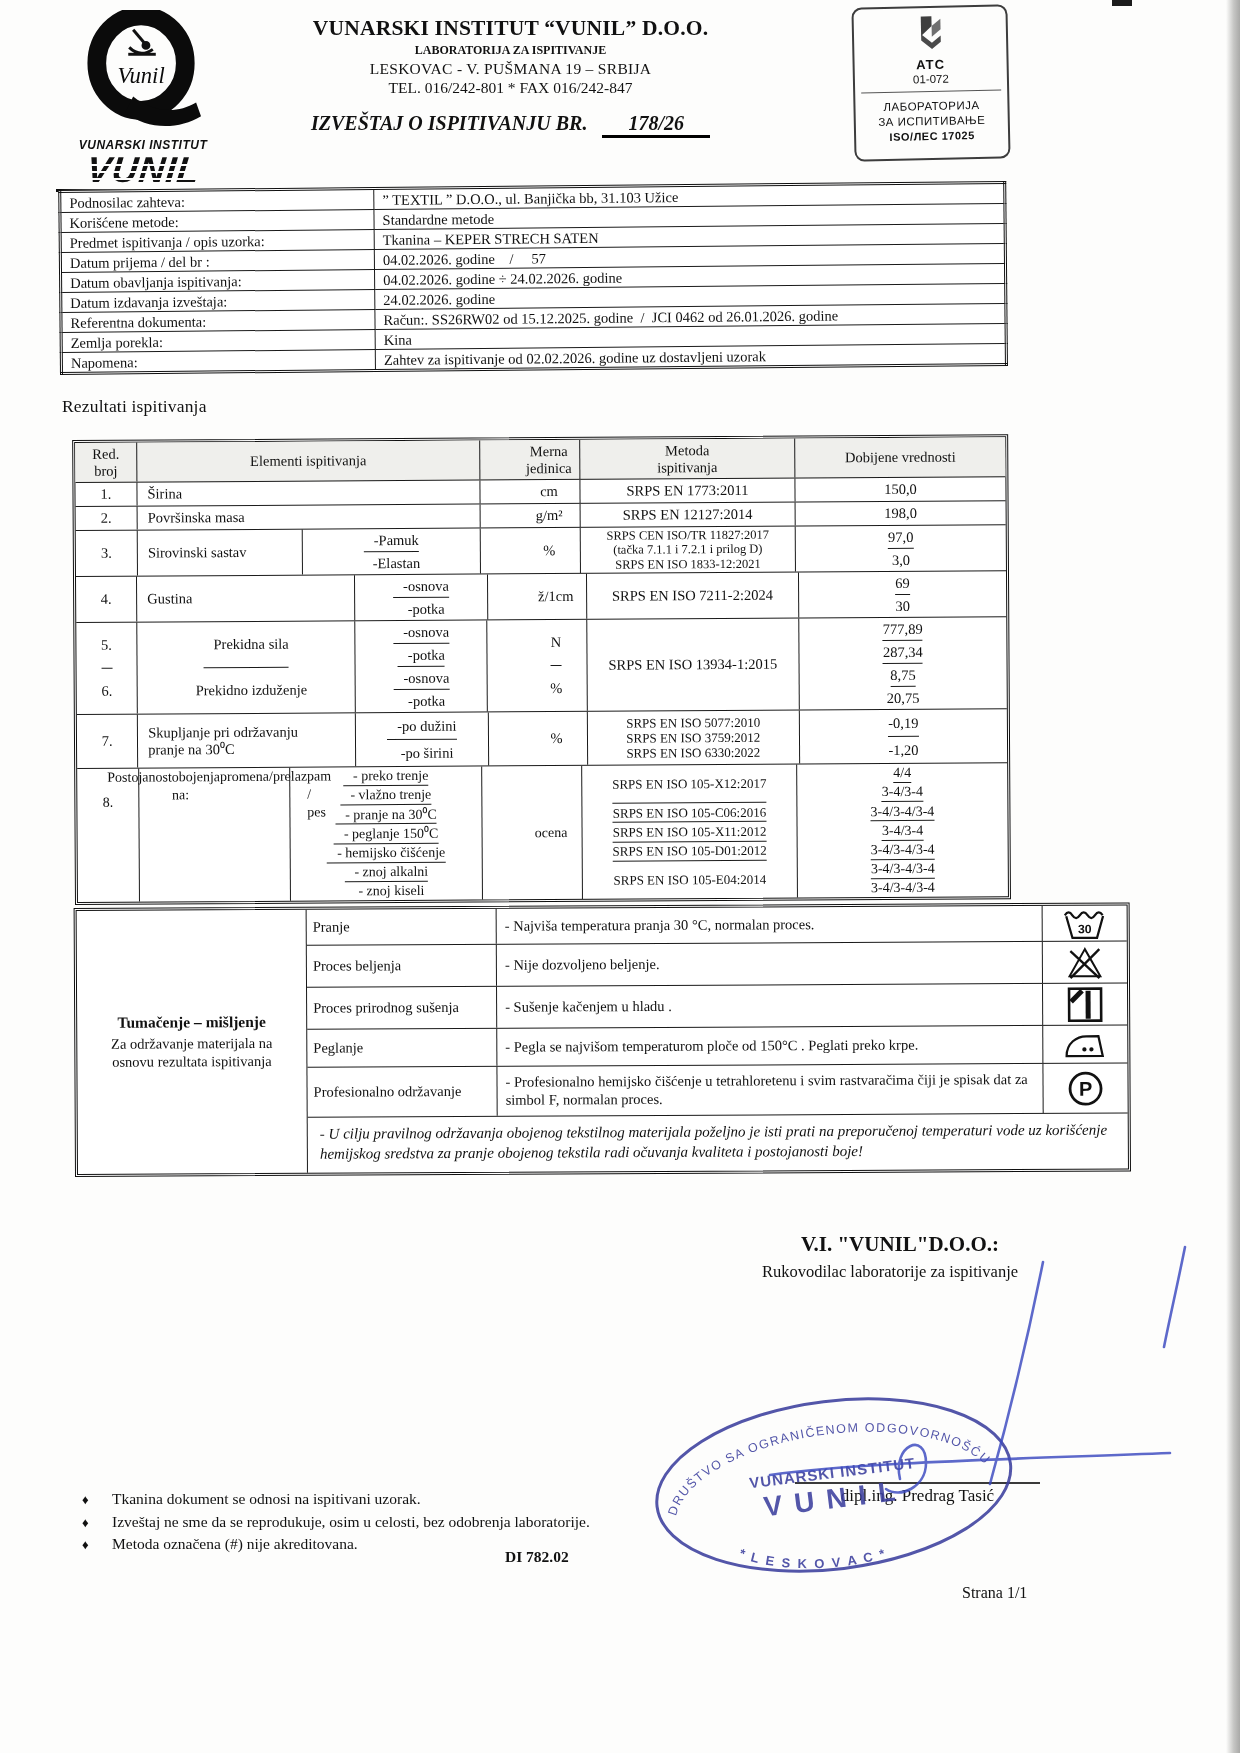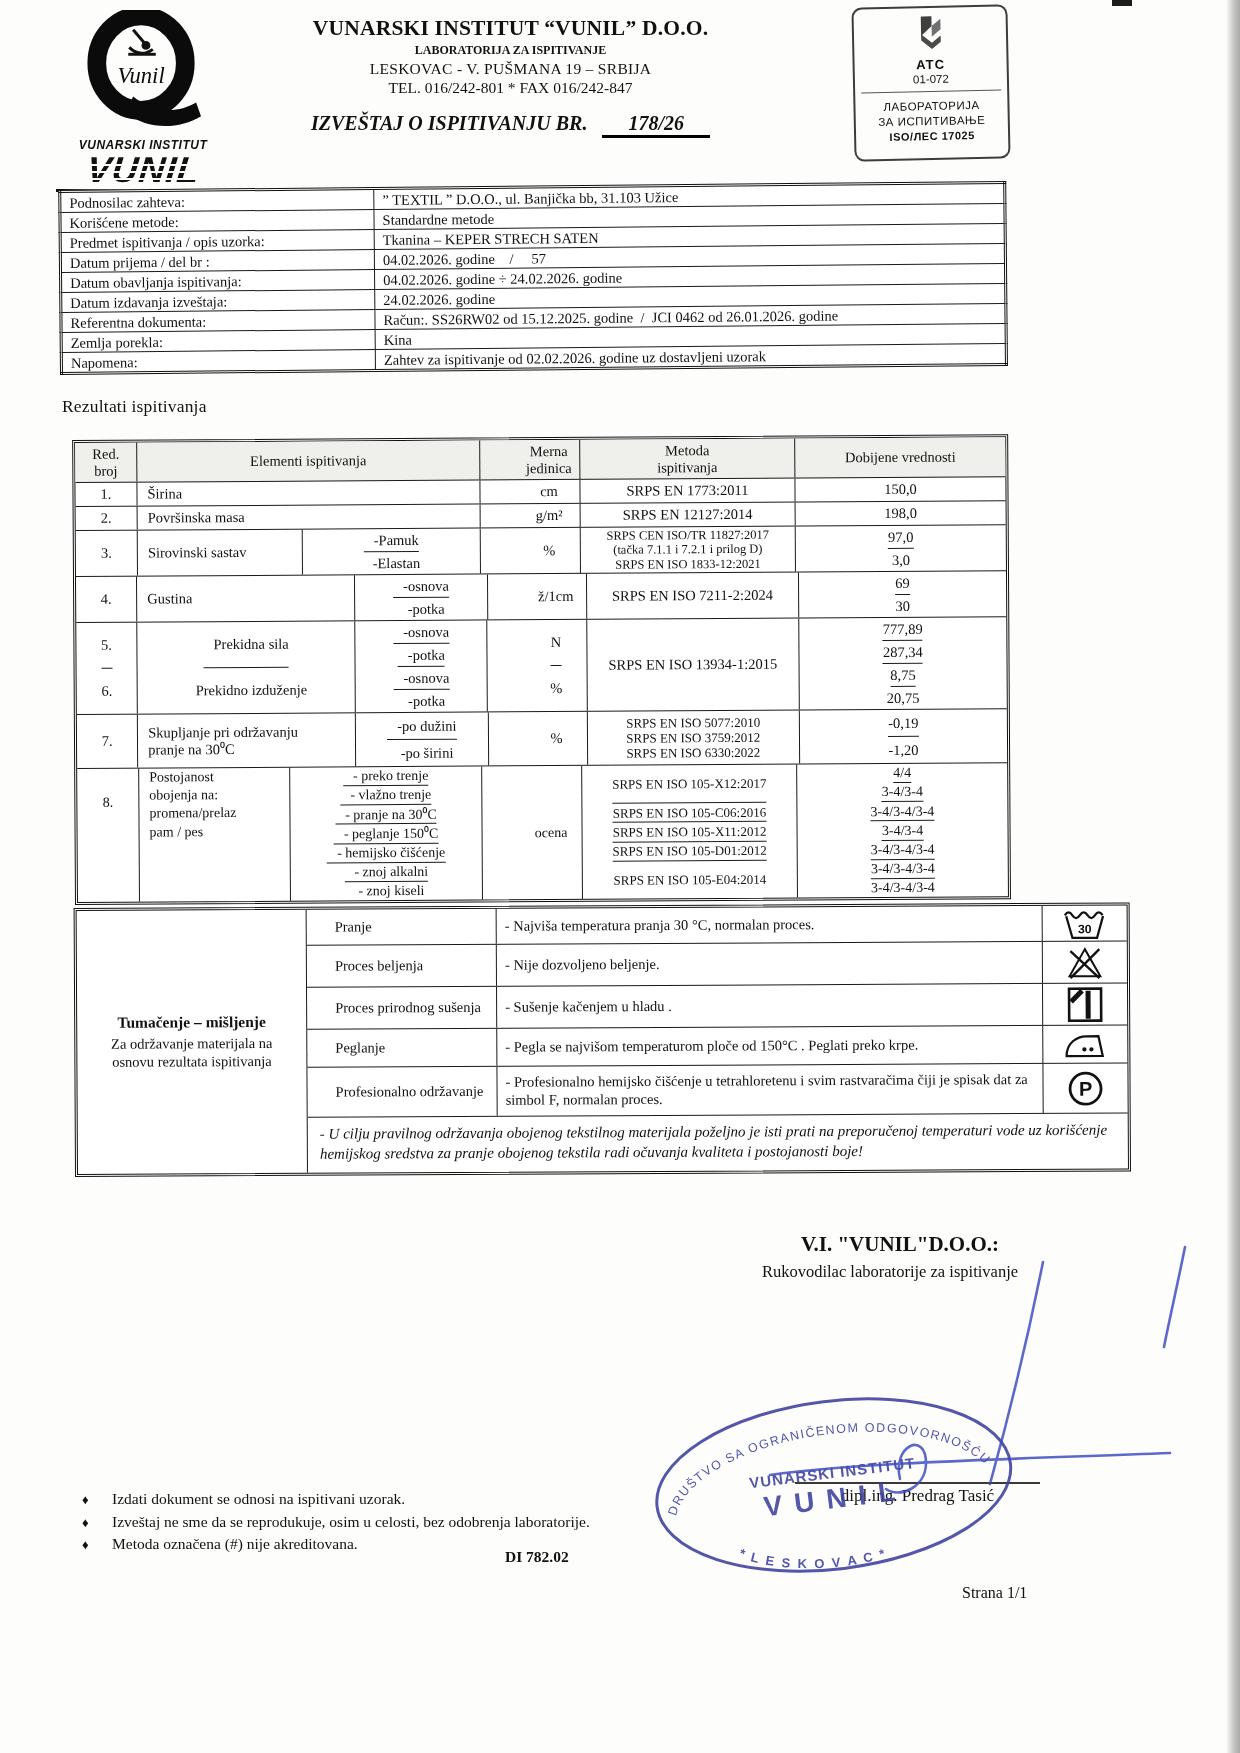--- a/index.html
+++ b/index.html
@@ -76,21 +76,21 @@
 
   
   .tilt3{left:75px;top:908px;transform:rotate(-0.3deg);transform-origin:0 100%;}
   .ct{display:flex;width:1050px;border:3px double #101010;background:#fff;font-size:14.5px;}
   .ct *{box-sizing:border-box;}
   .ct-left{width:230px;border-right:1px solid #1a1a1a;display:flex;flex-direction:column;
            justify-content:center;text-align:center;padding:4px 6px;line-height:1.25;}
   .ct-left .t{font-weight:700;font-size:15.5px;margin-bottom:2px;}
   .ct-right{flex:1;display:flex;flex-direction:column;}
   .ct-row{display:flex;border-bottom:1px solid #1a1a1a;}
-  .ct-proc{width:190px;border-right:1px solid #1a1a1a;display:flex;align-items:center;padding-left:28px;}
+  .ct-proc{width:190px;border-right:1px solid #1a1a1a;display:flex;align-items:center;padding-left:6px;}
   .ct-desc{flex:1;border-right:1px solid #1a1a1a;display:flex;align-items:center;padding:3px 8px;line-height:1.2;}
   .ct-icon{width:84px;display:flex;align-items:center;justify-content:center;}
   .ct-note{padding:6px 12px 8px 12px;font-style:italic;font-size:15px;line-height:1.35;}
   .ch36{height:36px;} .ch42{height:42px;} .ch38{height:38px;} .ch50{height:50px;}
 
   
   .sig-company{left:760px;top:1232px;width:280px;text-align:center;font-size:21px;font-weight:700;}
   .sig-role{left:725px;top:1262px;width:330px;text-align:center;font-size:16.5px;}
   .sig-line{left:795px;top:1482px;width:245px;border-top:2px solid #3a3a3a;height:0;}
   .sig-name{left:770px;top:1486px;width:295px;text-align:center;font-size:17px;}
@@ -318,21 +318,21 @@
         <span>SRPS EN ISO 6330:2022</span>
       </div>
       <div class="cell w-val last stack vals" style="display:flex;">
         <div>-0,19</div>
         <div>-1,20</div>
       </div>
     </div>
 
     <div class="rrow h133 small-rows">
       <div class="cell w-num" style="align-items:flex-start;padding-top:26px;">8.</div>
-      <div class="cell w-l8 left" style="flex-direction:column;align-items:flex-start;line-height:1.3;">
+      <div class="cell w-l8 left" style="align-items:flex-start;justify-content:center;line-height:1.3;">
         <span>Postojanost</span>
         <span>obojenja na:</span>
         <span>promena/prelaz</span>
         <span>pam / pes</span>
       </div>
       <div class="cell w-s8 stack subs" style="display:flex;">
         <div>- preko trenje</div>
         <div>- vlažno trenje</div>
         <div>- pranje na 30⁰C</div>
         <div>- peglanje 150⁰C</div>
@@ -465,21 +465,21 @@
       <path d="M70 243 C160 230 320 227 470 221"></path>
       <path d="M290 252 C310 180 330 95 343 30"></path>
       <path d="M485 15 C478 50 470 85 464 115"></path>
       <path d="M200 247 c-8 -34 26 -48 26 -16 c0 24 -26 36 -40 26"></path>
     </g>
   </svg>
 
   <div class="abs bullets">
     <div class="bullet-row">
       <span class="bullet-glyph">♦</span>
-      <span>Izdati dokument se odnosi na ispitivani uzorak.</span>
+      <span>Tkanina dokument se odnosi na ispitivani uzorak.</span>
     </div>
     <div class="bullet-row">
       <span class="bullet-glyph">♦</span>
       <span>Izveštaj ne sme da se reprodukuje, osim u celosti, bez odobrenja laboratorije.</span>
     </div>
     <div class="bullet-row">
       <span class="bullet-glyph">♦</span>
       <span>Metoda označena (#) nije akreditovana.</span>
     </div>
   </div>

